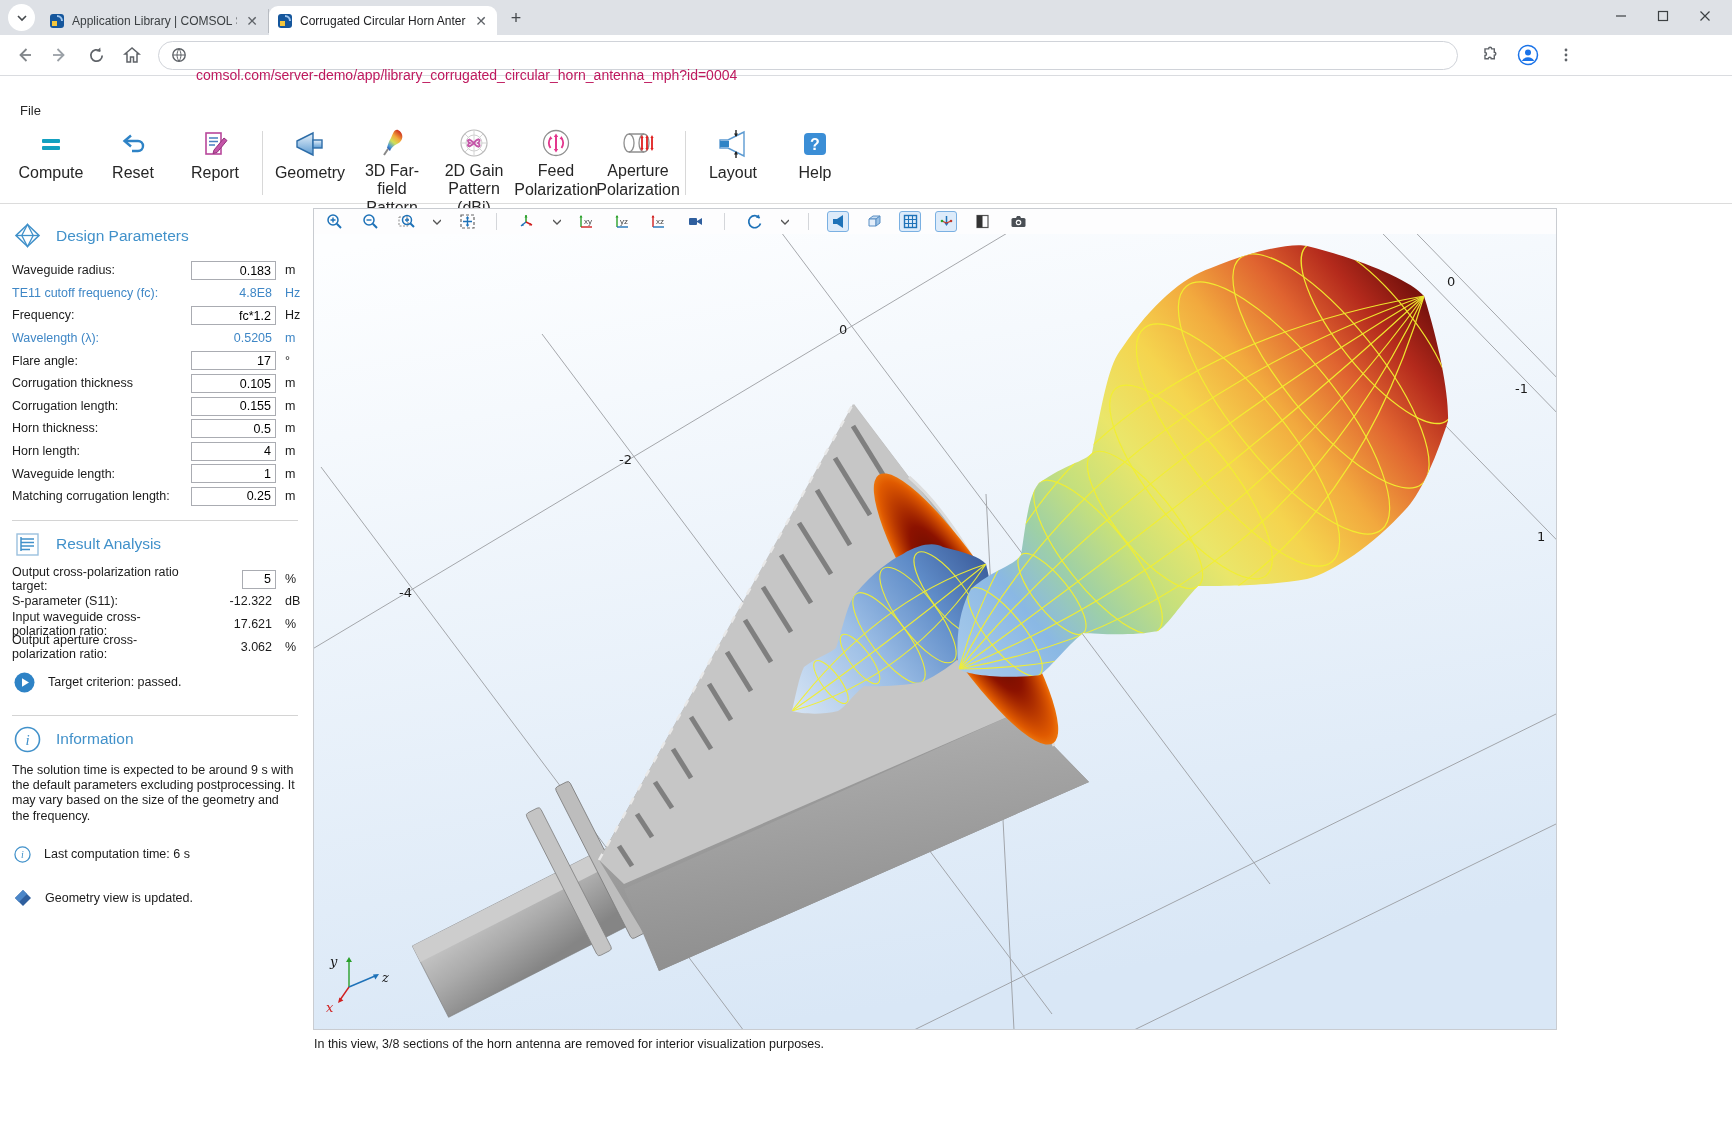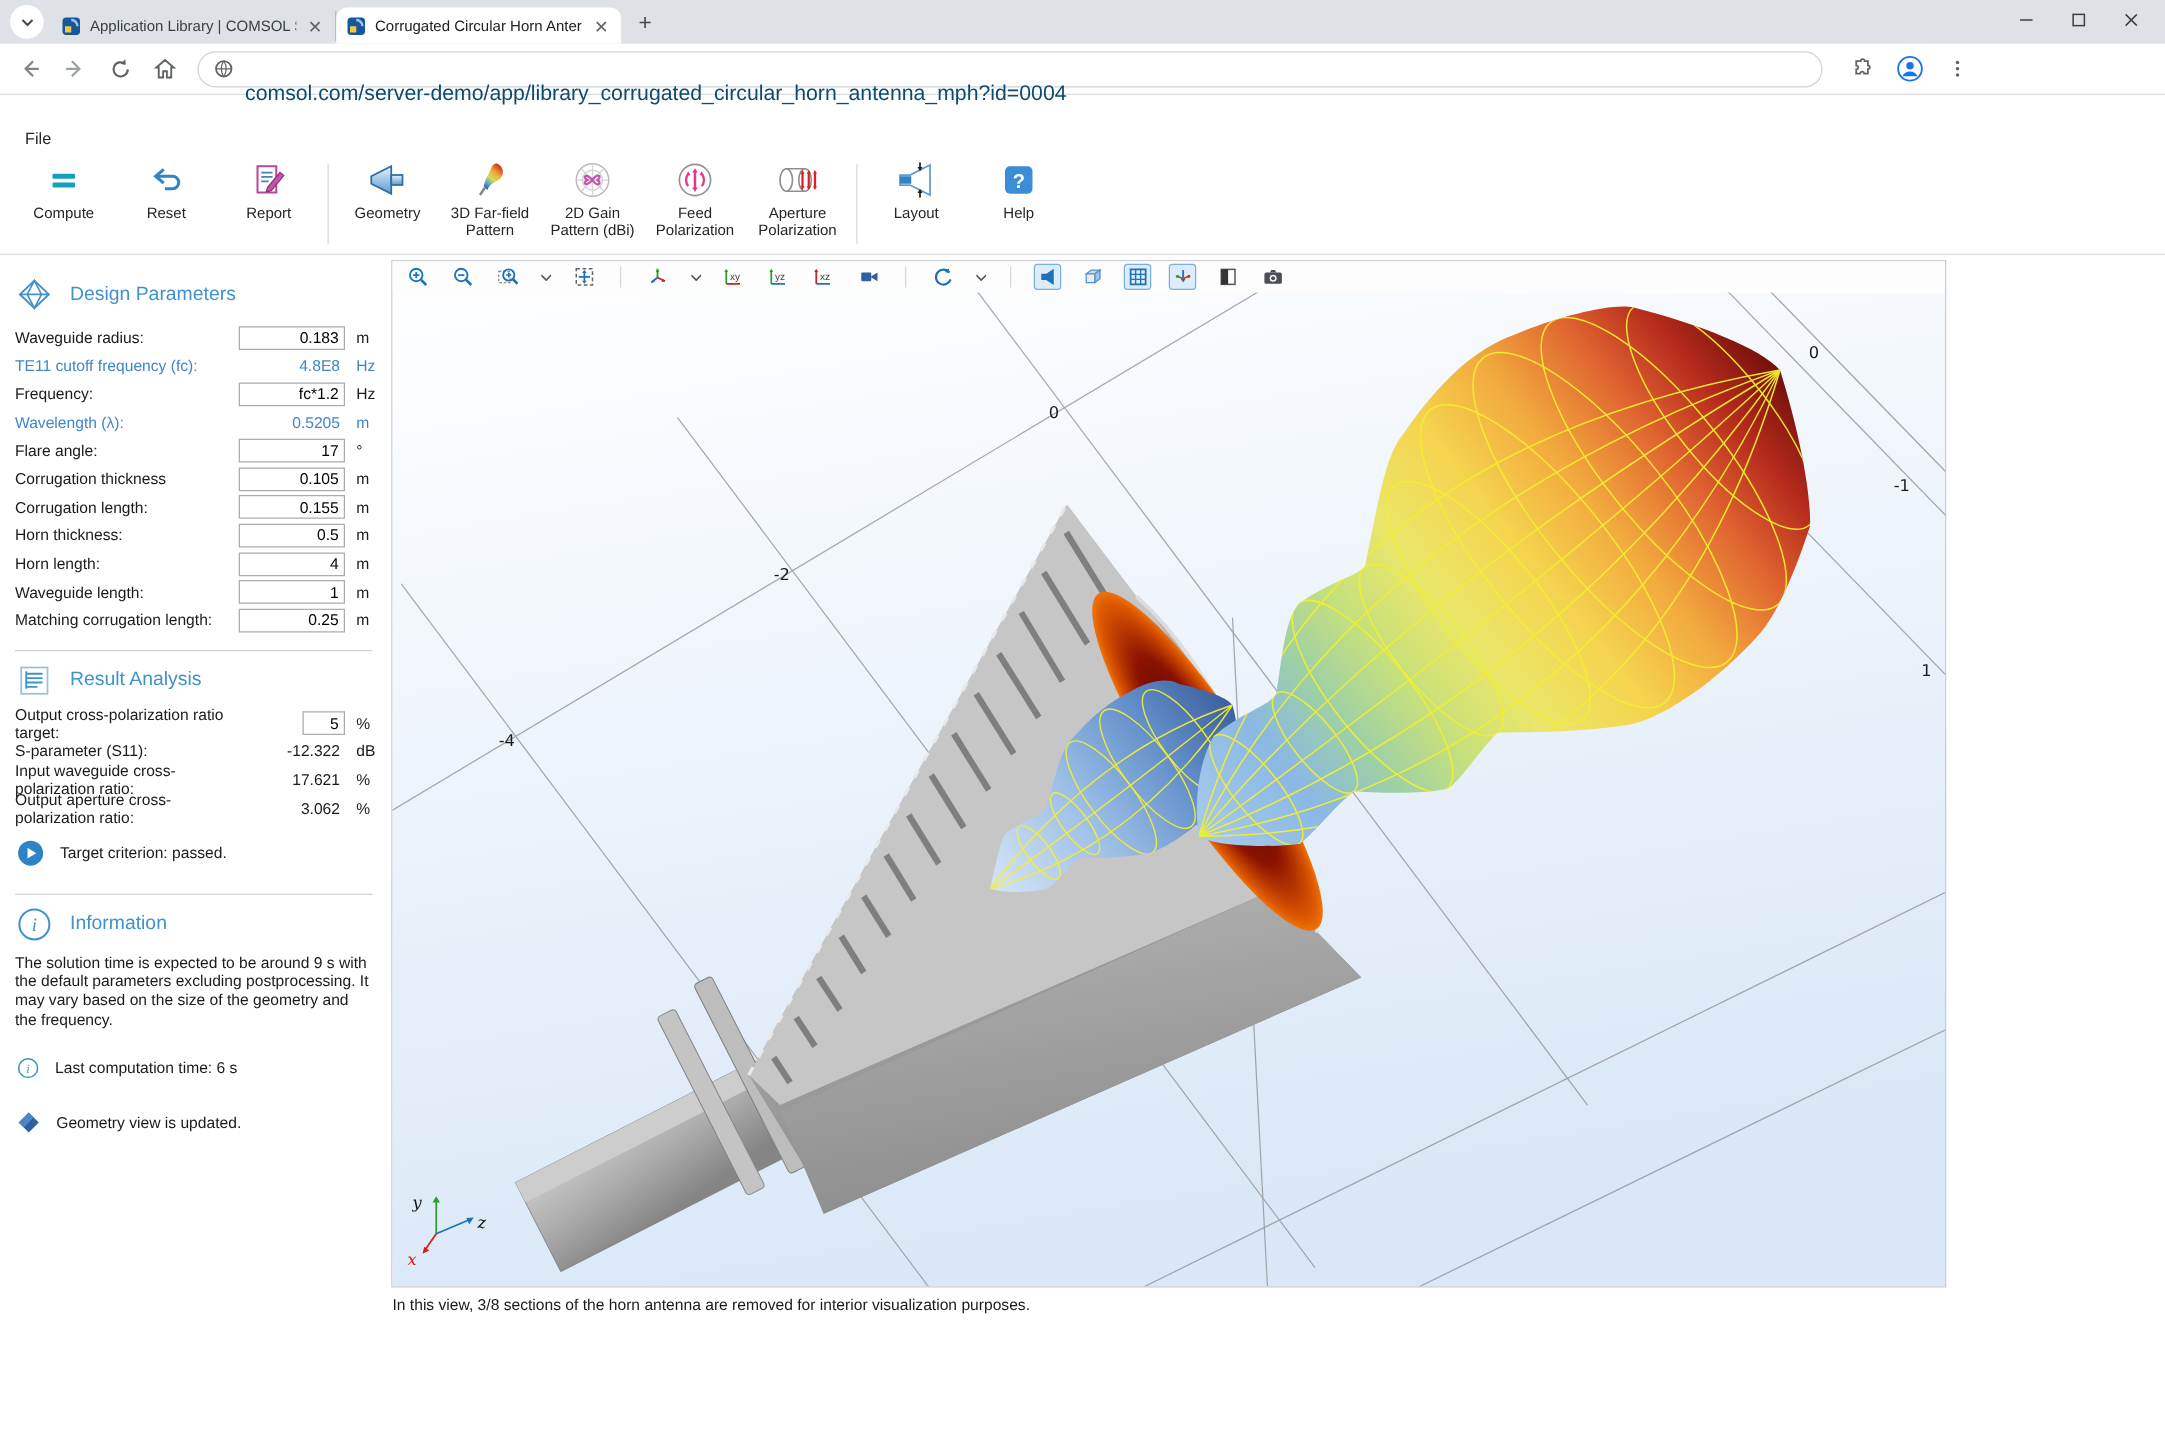--- a/index.html
+++ b/index.html
@@ -22,31 +22,31 @@
     color:#45494d; font-size:18px; cursor:pointer; }
   .win-controls { position:absolute; right:6px; top:0; height:32px; display:flex; }
   .win-controls span { width:42px; display:flex; align-items:center; justify-content:center; color:#3c4043; }
 
   .navbar { height:41px; background:#fff; border-bottom:1px solid #dadce0;
     display:flex; align-items:center; padding:0 8px; gap:4px; }
   .nav-ic { width:32px; height:32px; border:none; background:transparent; border-radius:50%;
     display:flex; align-items:center; justify-content:center; cursor:pointer; }
   .omnibox { flex:0 0 1300px; height:29px; border:1px solid #d0d3d9; border-radius:15px;
     display:flex; align-items:center; padding:0 12px; gap:9px; margin-left:6px; background:#fff; }
-  .omnibox .url { font-size:17px; color:#0c4a6e; white-space:nowrap; overflow:hidden;margin-top:40px; }
+  .omnibox .url { font-size:14px; color:#be185d; white-space:nowrap; overflow:hidden;margin-top:40px; }
   .nav-right { display:flex; align-items:center; margin-left:12px; gap:6px; }
 
   
   .menubar { height:25px; display:flex; align-items:center; padding-left:14px; font-size:13px; color:#262626;margin-top:22px; }
   .menubar .menu-item { padding:2px 6px; cursor:pointer; }
   .ribbon { height:81px; display:flex; align-items:center; padding-left:10px; border-bottom:1px solid #dcdcdc; }
   .rbtn { width:82px; height:72px; border:none; background:transparent; cursor:pointer;
     display:flex; flex-direction:column; align-items:center; justify-content:flex-start; gap:3px; }
   .rbtn .ric { height:34px; display:flex; align-items:center; justify-content:center; }
-  .rbtn .rlbl { font-size:12px; color:#262626; line-height:1.15; text-align:center; }
+  .rbtn .rlbl { font-size:16px; color:#262626; line-height:1.15; text-align:center; }
   .rsep { width:1px; height:64px; background:#d8d8d8; margin:0 6px; }
 
   .content { display:flex; align-items:flex-start; }
 
   
   .sidepanel { width:306px; padding:8px 0 0 12px; flex:0 0 auto; }
   .sect-head { display:flex; align-items:center; gap:15px; margin:10px 0 10px 2px; }
   .sect-head .stitle { font-size:15.5px; color:#4191ca; }
   .prow { display:flex; align-items:center; height:22.6px; }
   .prow .lbl { flex:1; font-size:12.5px; color:#1b1b1b; }

